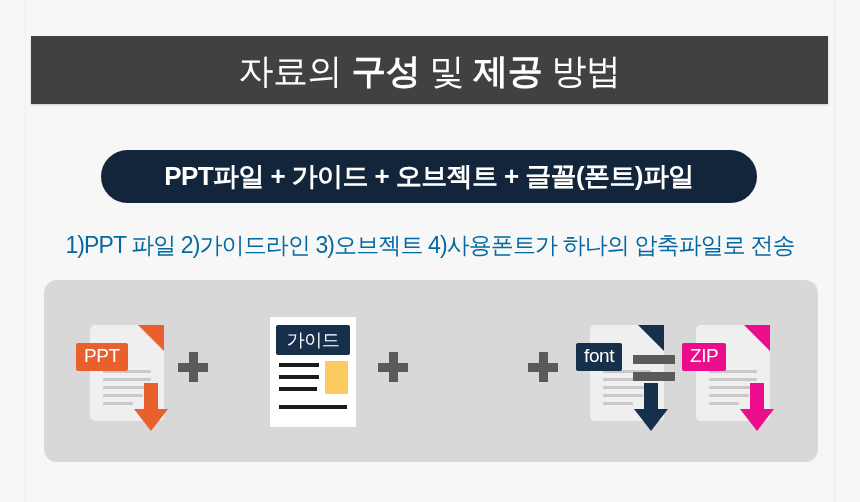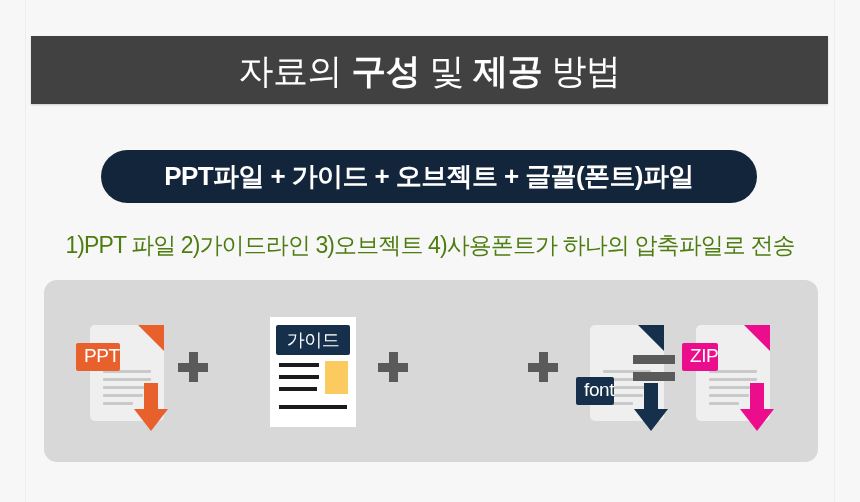--- a/index.html
+++ b/index.html
@@ -76,21 +76,21 @@
     white-space: nowrap;
   }
 
   
   #caption {
     position: absolute;
     left: 0;
     top: 230px;
     width: 860px;
     text-align: center;
-    color: #4d7c0f;
+    color: #0369a1;
     font-size: 23px;
     font-weight: 400;
     letter-spacing: -0.9px;
     white-space: nowrap;
   }
 
   
   #icon-panel {
     position: absolute;
     left: 44px;
@@ -136,21 +136,21 @@
     background: #c9c9c9;
     border-radius: 1px;
     margin-bottom: 5px;
   }
   .doc .badge {
     position: absolute;
     left: -14px;
     top: 18px;
     background: #e8602c;
     color: #ffffff;
-    padding: 3px 0 4px 8px;
+    padding: 3px 8px 4px 8px;
     font-size: 19px;
     font-weight: 400;
     line-height: 1.08;
     letter-spacing: -0.4px;
     white-space: nowrap;
     border-radius: 2px;
     z-index: 3;
   }
   .doc .arrow {
     position: absolute;
@@ -179,21 +179,21 @@
   }
 
   
   .doc.orange .fold { border-top-color: #e8602c; }
   .doc.orange .badge { background: #e8602c; }
   .doc.orange .arrow .stem { background: #e8602c; }
   .doc.orange .arrow .head { border-top-color: #e8602c; }
 
   
   .doc.navy .fold { border-top-color: #16304b; }
-  .doc.navy .badge { background: #16304b; margin-top: 34px; }
+  .doc.navy .badge { background: #16304b; }
   .doc.navy .arrow .stem { background: #16304b; }
   .doc.navy .arrow .head { border-top-color: #16304b; }
 
   
   .doc.pink .fold { border-top-color: #eb0d8c; }
   .doc.pink .badge { background: #eb0d8c; text-align: center; }
   .doc.pink .arrow .stem { background: #eb0d8c; }
   .doc.pink .arrow .head { border-top-color: #eb0d8c; }
 
   

